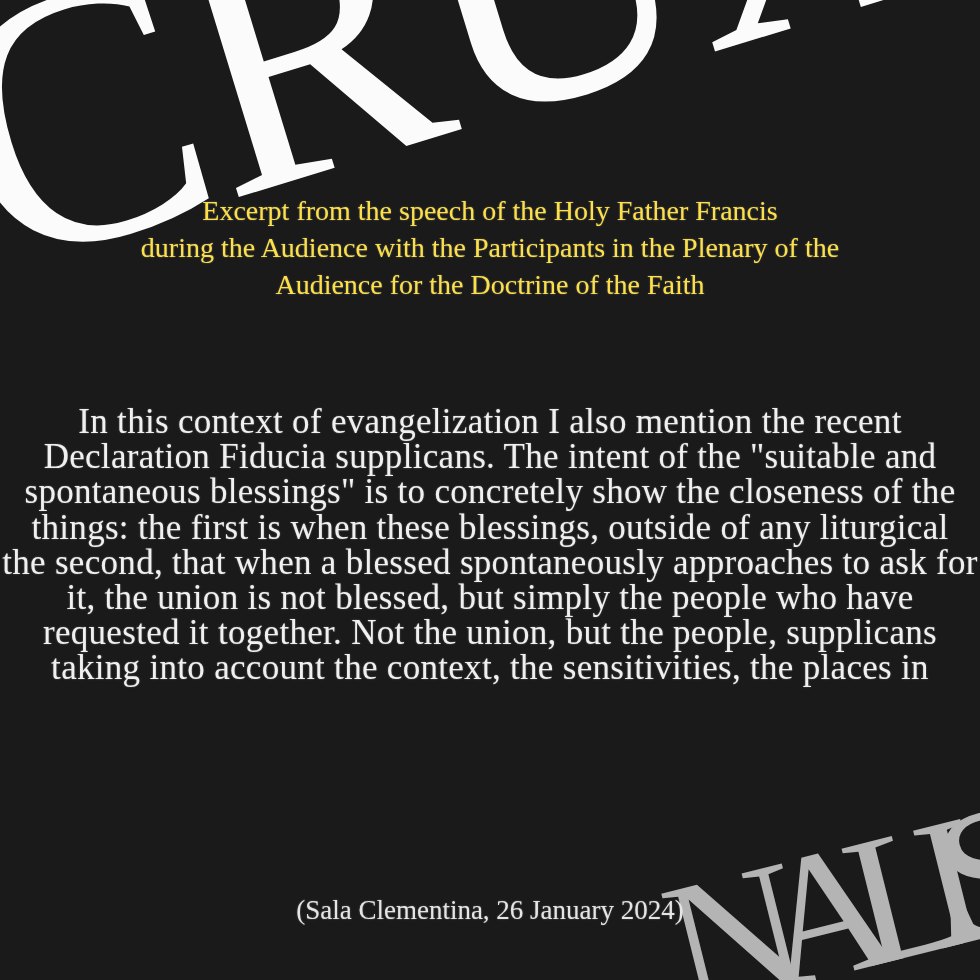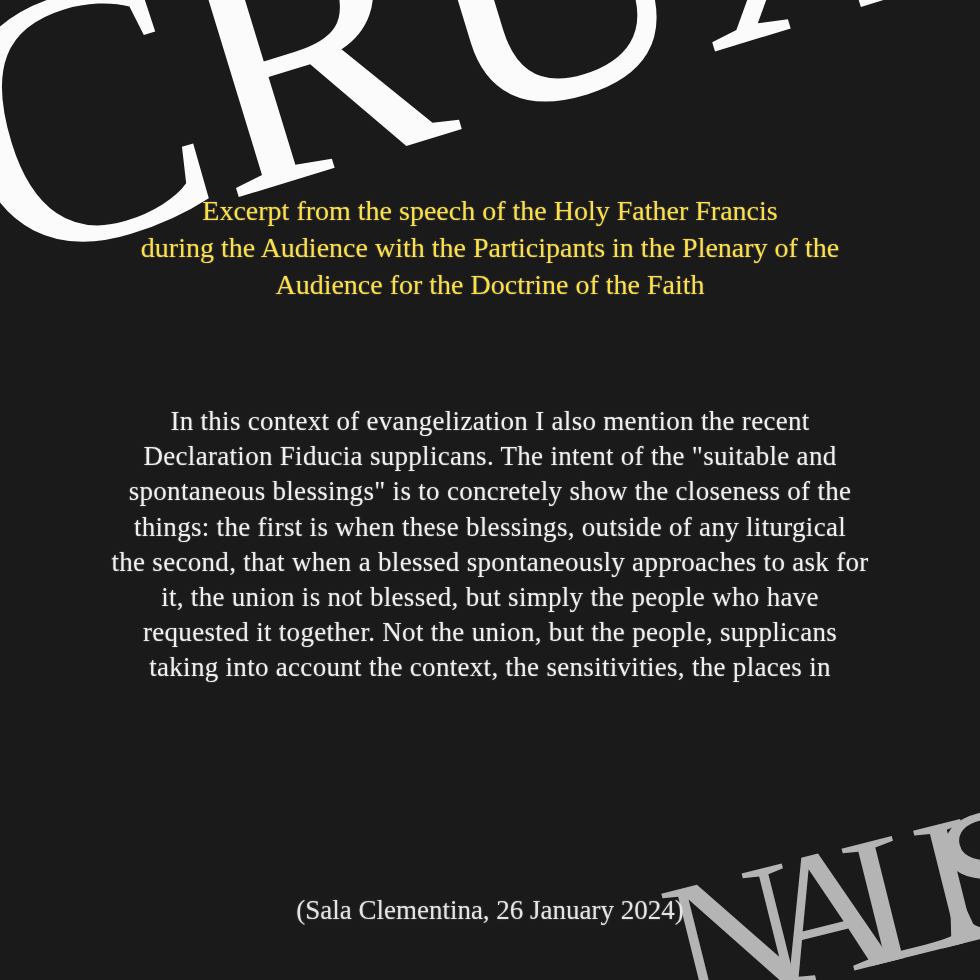--- a/index.html
+++ b/index.html
@@ -49,21 +49,21 @@
   }
   .header-block {
     top: 192px;
     font-size: 28px;
     line-height: 37px;
     color: #fde047;
     text-shadow: 0 0 2px rgba(240,240,240,0.35);
   }
   .body-block {
     top: 404px;
-    font-size: 27px;
+    font-size: 35px;
     line-height: 35.2px;
     letter-spacing: 0.3px;
     color: #f0f0f0;
     text-shadow: 0 0 2px rgba(240,240,240,0.35);
   }
   .date-block {
     top: 893px;
     font-size: 27px;
     line-height: 35px;
     color: #e5e5e5;

